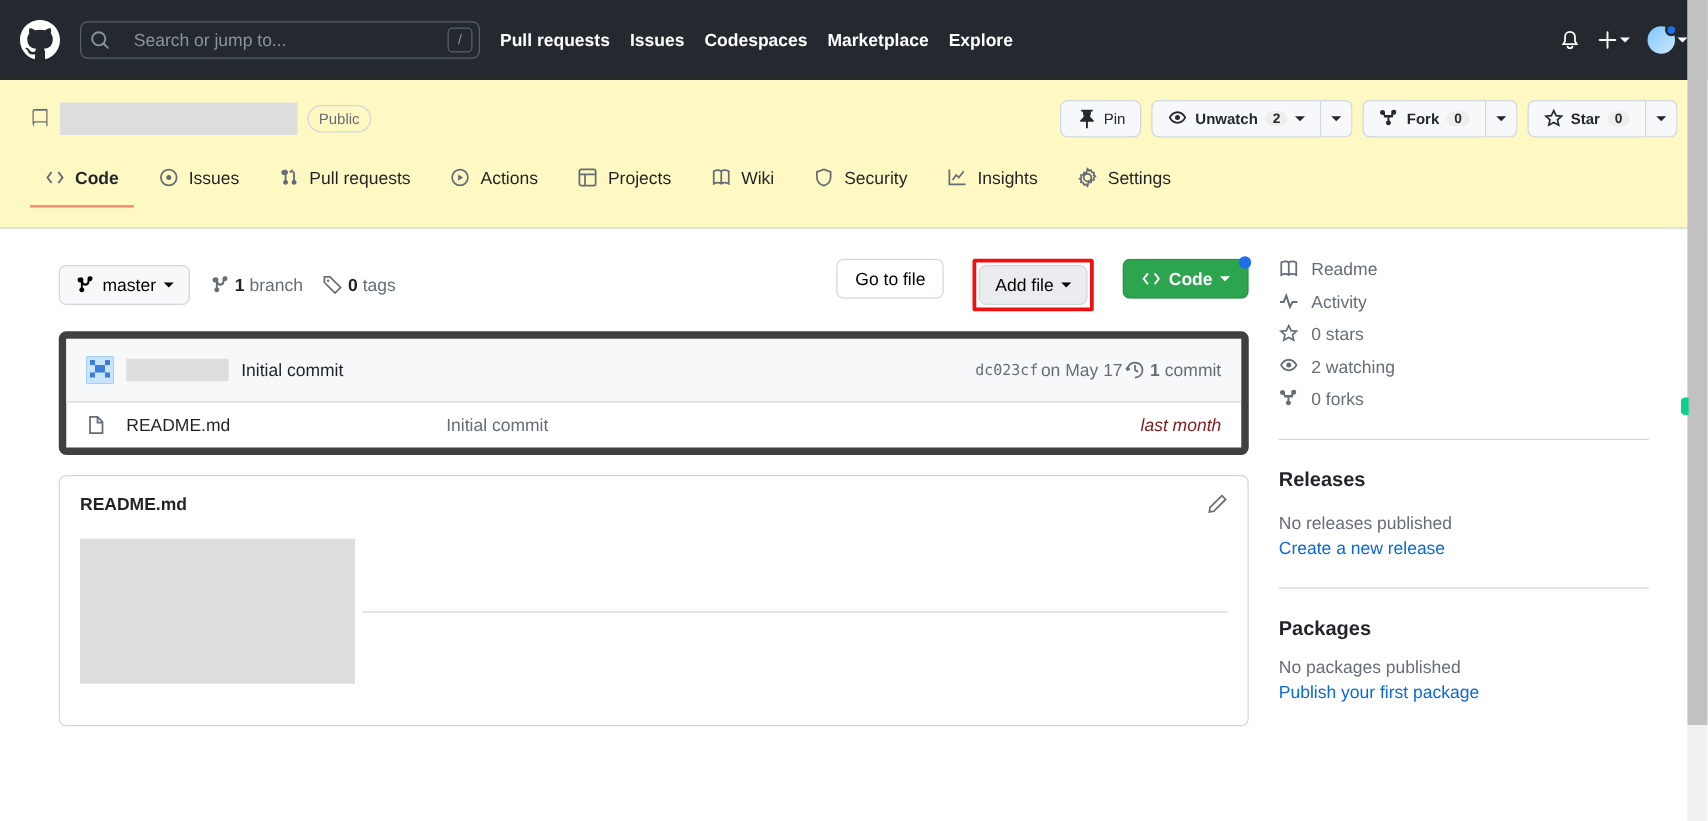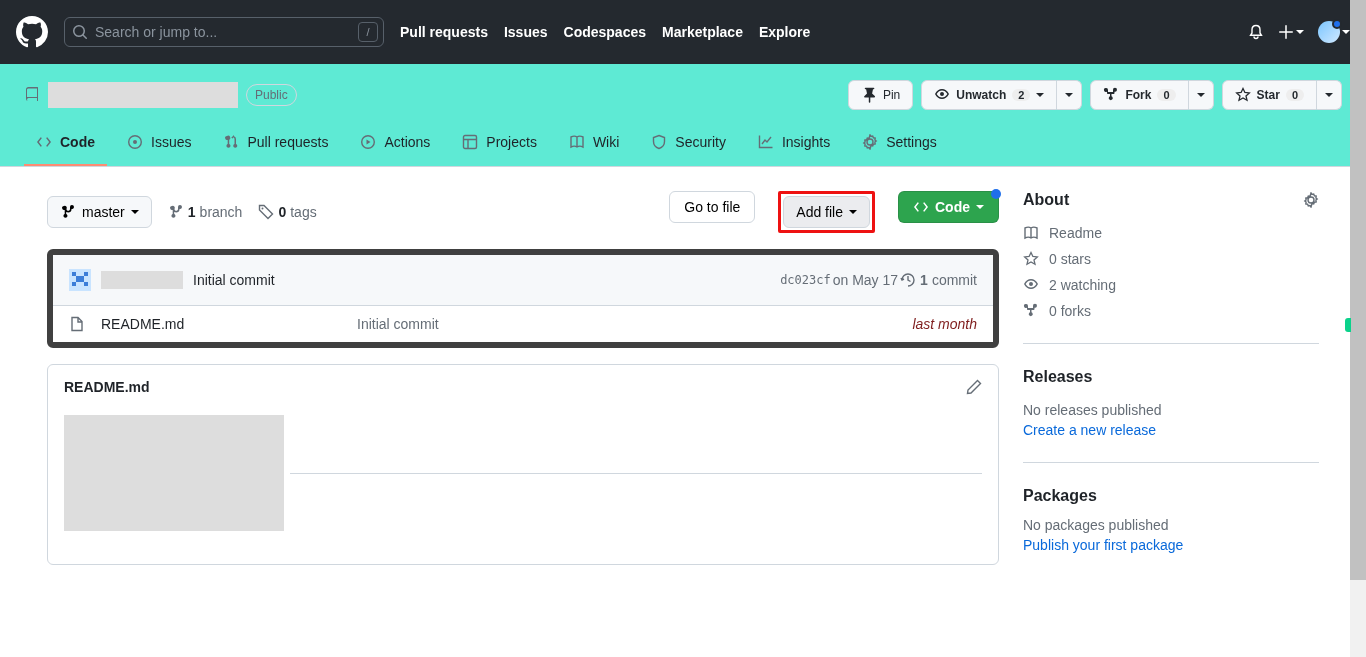--- a/index.html
+++ b/index.html
@@ -2,34 +2,34 @@
 <html><head>
 <meta charset="utf-8">
 <style>
 * { box-sizing: border-box; margin: 0; padding: 0; }
 body { font-family: -apple-system, BlinkMacSystemFont, "Segoe UI", Helvetica, Arial, sans-serif; font-size: 14px; color: #1f2328; background: #fff; }
 a { text-decoration: none; color: inherit; }
 
 .topbar { background: #24292f; height: 64px; display: flex; align-items: center; padding: 0 16px; gap: 16px; }
 .logo { width: 32px; height: 32px; color: #fff; }
 .search-wrap { position: relative; width: 320px; }
-.search-input { width: 100%; height: 30px; background: #24292f; border: 1px solid #57606a; border-radius: 6px; padding: 0 30px; color: #c9d1d9; font-size: 14px; }
+.search-input { width: 100%; height: 30px; background: #24292f; border: 1px solid #57606a; border-radius: 6px; padding: 0 42px; color: #c9d1d9; font-size: 14px; }
 .search-input::placeholder { color: #8b949e; }
 .search-icon { position: absolute; left: 8px; top: 7px; width: 16px; height: 16px; color: #8b949e; }
 .search-slash { position: absolute; right: 6px; top: 5px; width: 20px; height: 20px; border: 1px solid #57606a; border-radius: 4px; color: #8b949e; display: flex; align-items: center; justify-content: center; font-size: 11px; }
 .topnav { display: flex; gap: 16px; }
 .topnav-item { color: #fff; font-weight: 600; font-size: 14px; }
 .topbar-right { margin-left: auto; display: flex; align-items: center; gap: 14px; color: #fff; }
 .topbar-icon { width: 18px; height: 18px; color: #fff; }
 .plus-drop { display: flex; align-items: center; gap: 2px; }
 .caret-down { display: inline-block; width: 0; height: 0; border-left: 4px solid transparent; border-right: 4px solid transparent; border-top: 4px solid currentColor; }
 .avatar { width: 22px; height: 22px; border-radius: 50%; background: linear-gradient(135deg, #7bc6ff, #d0e8ff); position: relative; }
 .avatar-dot { position: absolute; top: -2px; right: -2px; width: 10px; height: 10px; background: #1f6feb; border-radius: 50%; border: 2px solid #24292f; }
 
-.subhead { background: #5eead4; border-bottom: 1px solid #d0d7de; padding: 16px 24px 0; }
+.subhead { background: #fef9c3; border-bottom: 1px solid #d0d7de; padding: 16px 24px 16px; }
 .repo-row { display: flex; align-items: center; gap: 8px; margin-bottom: 16px; }
 .repo-icon { width: 16px; height: 16px; color: #656d76; }
 .repo-name-redact { width: 190px; height: 26px; background: #ddd; }
 .visibility-badge { border: 1px solid #d0d7de; border-radius: 2em; padding: 0 8px; font-size: 12px; color: #656d76; line-height: 20px; }
 .repo-actions { margin-left: auto; display: flex; gap: 8px; }
 .btn { display: inline-flex; align-items: center; gap: 6px; height: 30px; padding: 0 12px; border: 1px solid #d0d7de; border-radius: 6px; background: #f6f8fa; font-size: 12px; font-weight: 500; color: #24292e; cursor: pointer; }
 .btn-seg-left { border-top-right-radius: 0; border-bottom-right-radius: 0; font-weight: bold; }
 .btn-seg-right { border-top-left-radius: 0; border-bottom-left-radius: 0; border-left: none; padding: 0 8px; }
 .counter { background: #eee; border-radius: 2em; padding: 0 6px; font-size: 11px; color: #24292e; }
 
@@ -331,32 +331,32 @@
             <path d="M11.5 1.5l3 3L5 14l-3.5.5L2 11l9.5-9.5z" fill="none" stroke="currentColor" stroke-width="1.4"></path>
           </svg>
       </div>
       <div class="readme-img-redact"></div>
       <hr class="readme-hr">
     </div>
   </div>
 
   <div class="right-col">
     <div class="sidebar-section">
-      <div class="sidebar-head">
-        <span class="sidebar-title">About</span>
-        <svg class="oct" style="color:#656d76" viewBox="0 0 16 16">
-            <path fill="none" stroke="currentColor" stroke-width="1.4" d="M8 5a3 3 0 100 6 3 3 0 000-6zM8 1l1 1.5 1.7-.5.7 1.8 1.8.3-.3 1.9 1.3 1-1.3 1 .3 1.9-1.8.3-.7 1.8-1.7-.5L8 15l-1-1.5-1.7.5-.7-1.8-1.8-.3.3-1.9L1.8 9l1.3-1-.3-1.9 1.8-.3.7-1.8 1.7.5L8 1z"></path>
-          </svg>
-      </div>
       <div class="sidebar-list">
         <a class="sidebar-item">
             <svg class="sidebar-item-icon oct" viewBox="0 0 16 16">
               <path fill="none" stroke="currentColor" stroke-width="1.4" d="M8 3c-1.5-1-4-1-6 0v10c2-1 4.5-1 6 0 1.5-1 4-1 6 0V3c-2-1-4.5-1-6 0zM8 3v10"></path>
             </svg>
             <span>Readme</span>
+          </a>
+        <a class="sidebar-item">
+            <svg class="sidebar-item-icon oct" viewBox="0 0 16 16">
+              <path fill="none" stroke="currentColor" stroke-width="1.6" d="M1 8.5h3l2-5 3 9 2-4h4"></path>
+            </svg>
+            <span>Activity</span>
           </a>
         <a class="sidebar-item">
             <svg class="sidebar-item-icon oct" viewBox="0 0 16 16">
               <path fill="none" stroke="currentColor" stroke-width="1.3" d="M8 1.5l1.9 4 4.4.4-3.3 3 1 4.3L8 11l-4 2.2 1-4.3-3.3-3 4.4-.4L8 1.5z"></path>
             </svg>
             <span>0 stars</span>
           </a>
         <a class="sidebar-item">
             <svg class="sidebar-item-icon oct" viewBox="0 0 16 16">
               <path d="M8 2c2.8 0 5.3 1.6 7 5-1.7 3.4-4.2 5-7 5s-5.3-1.6-7-5c1.7-3.4 4.2-5 7-5zm0 1.5c-2 0-4 1.1-5.4 3.5C4 9.4 6 10.5 8 10.5s4-1.1 5.4-3.5C12 4.6 10 3.5 8 3.5zM8 5a2 2 0 110 4 2 2 0 010-4z"></path>

